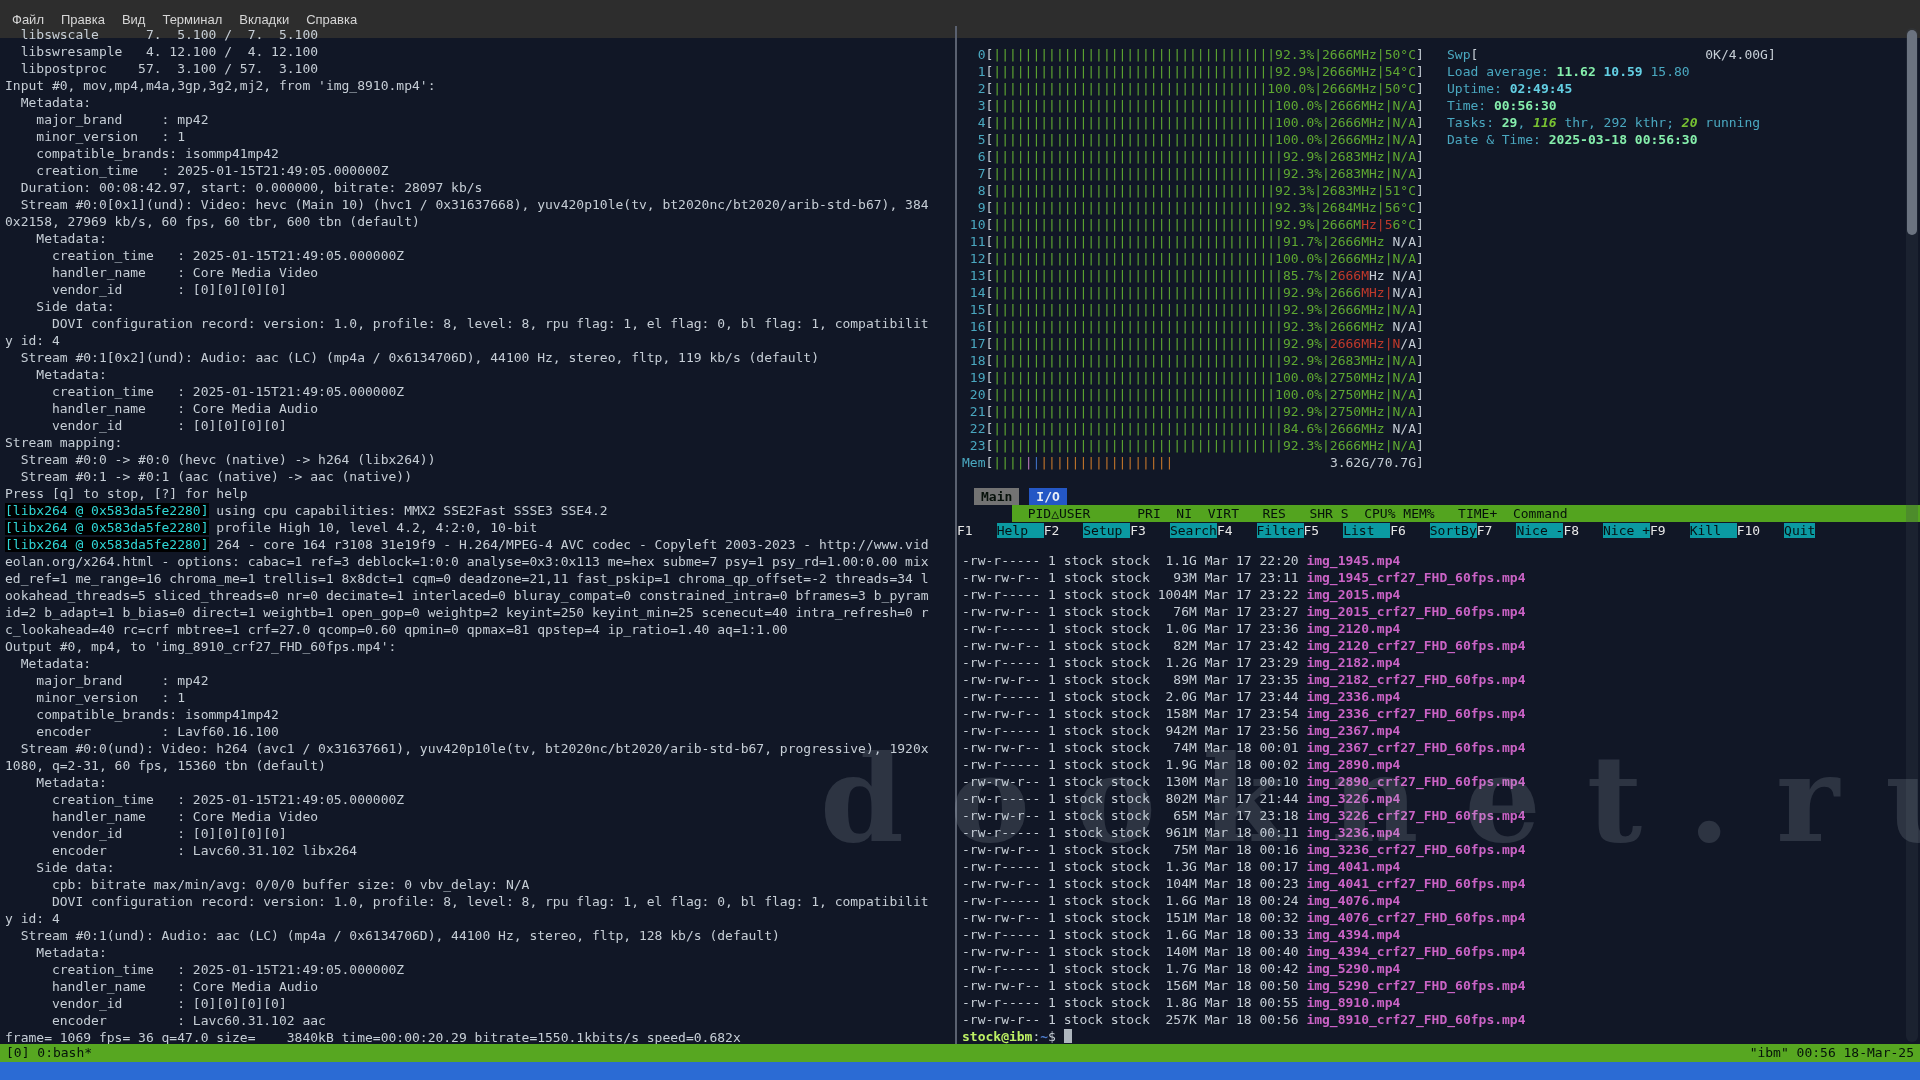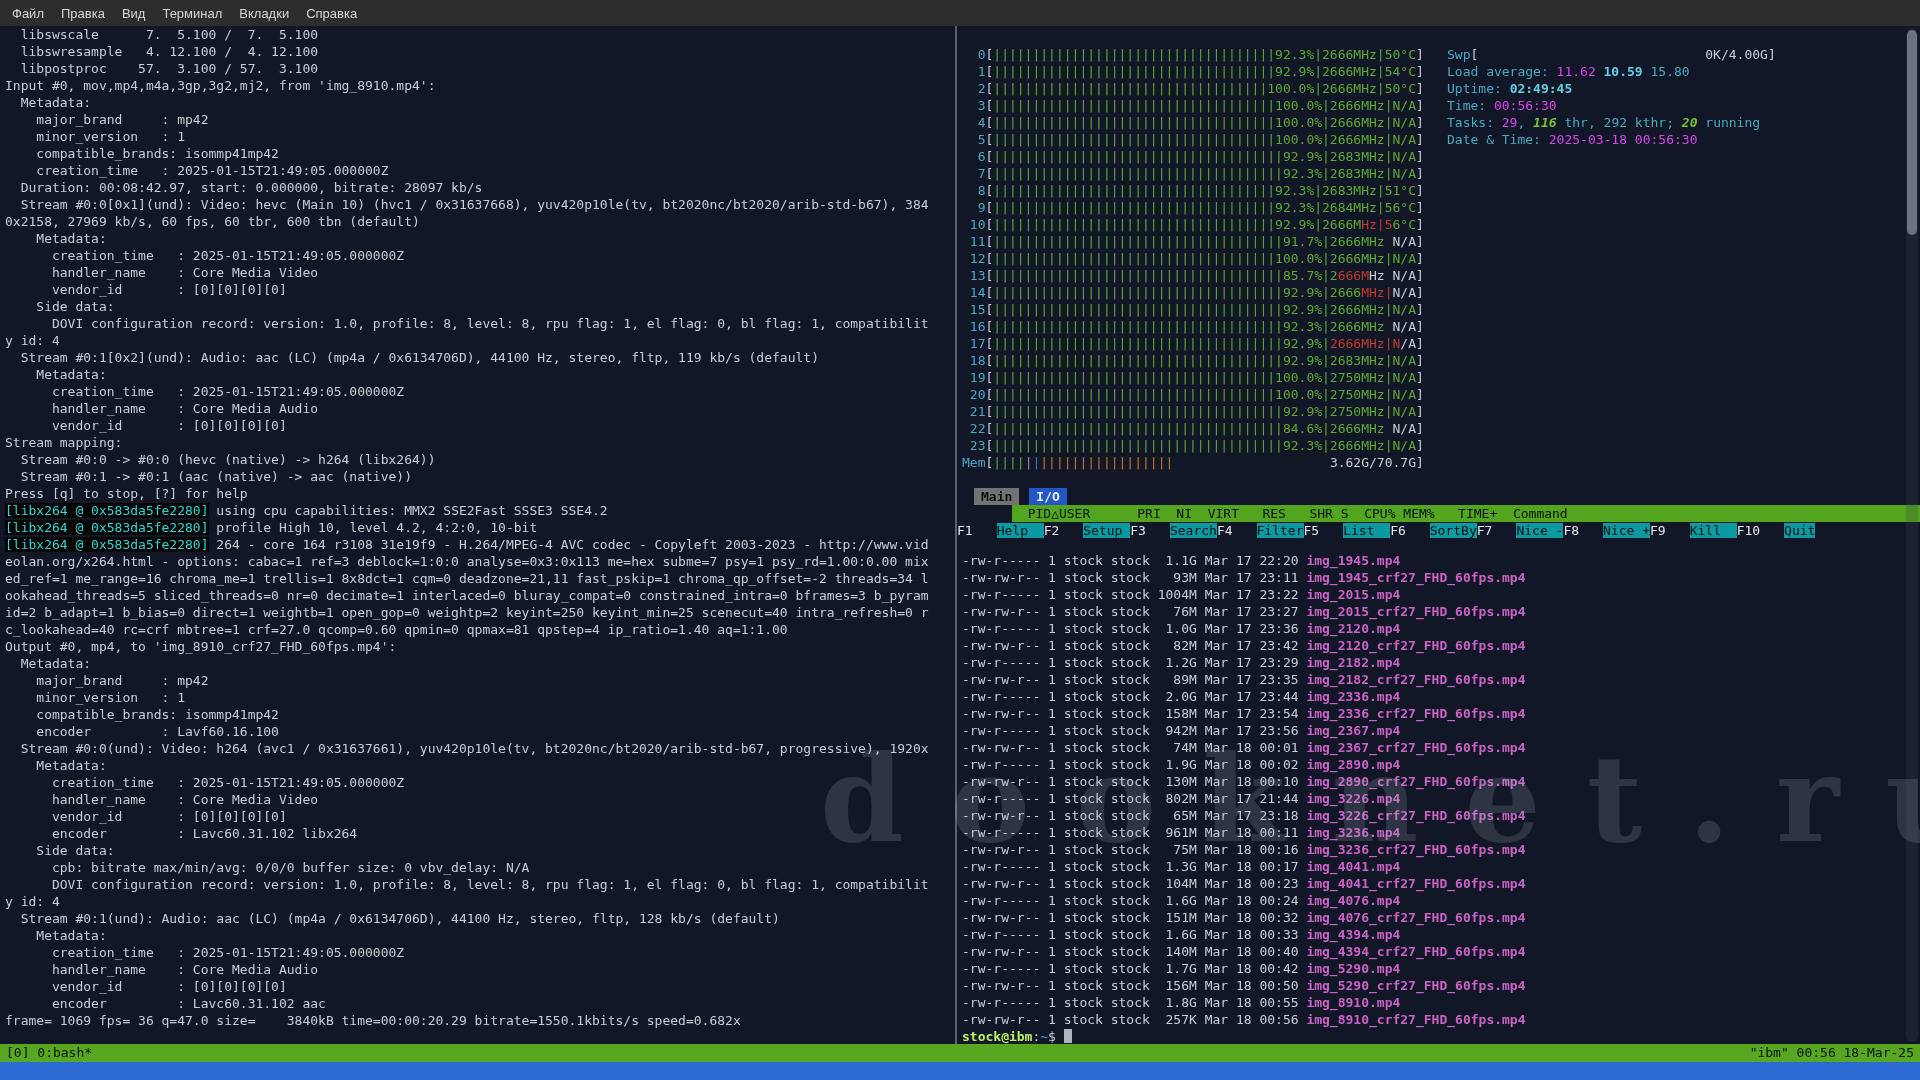--- a/index.html
+++ b/index.html
@@ -1,33 +1,33 @@
 <!DOCTYPE html>
 <html><head>
 <meta charset="utf-8">
 <style>
   html,body{margin:0;padding:0;background:#000;}
   #screen{position:relative;width:1920px;height:1080px;background:#111726;overflow:hidden;
           font-family:"DejaVu Sans Mono",monospace;}
   
-  .menubar{position:absolute;left:0;top:0;width:1920px;height:26px;background:#2d2d2d;
+  .menubar{position:absolute;left:0;top:0;width:1920px;height:38px;background:#2d2d2d;
            display:flex;align-items:center;gap:17px;padding-left:12px;box-sizing:border-box;
            font-family:"Liberation Sans",sans-serif;font-size:13px;color:#d6d6d6;}
   .menubar span{cursor:default;}
   
   .tl{font:13px/17px "DejaVu Sans Mono",monospace;white-space:pre;color:#c6ced6;}
   
   #leftPane{position:absolute;left:5px;top:26px;width:948px;height:1020px;overflow:hidden;}
   .x264{color:#2fd7d7;background:#000;}
   
   .divider{position:absolute;left:955px;top:26px;width:2px;height:1019px;background:#5a6170;}
   
   .c-g{color:#5fa832;} .c-r{color:#c0392b;} .c-w{color:#c6ced6;}
   .c-cy{color:#4aa8c0;} .c-cyB{color:#63cfe3;font-weight:bold;}
-  .c-wB{color:#d946ef;font-weight:normal;} .c-gB{color:#79c332;font-weight:bold;font-style:italic;}
+  .c-wB{color:#86efac;font-weight:bold;} .c-gB{color:#79c332;font-weight:bold;font-style:italic;}
   .c-mg{color:#b678b6;} .c-bl{color:#3f6fc4;} .c-or{color:#c2742a;}
   
   #tabs{position:absolute;left:974px;top:488px;display:flex;gap:10px;}
   .tab{font:bold 13px/17px "DejaVu Sans Mono",monospace;padding:0 7px;}
   .tab.green{background:#737373;color:#07110a;}
   .tab.blue{background:#2457c5;color:#e8eef6;}
   
   #hdrBar{position:absolute;left:1012px;top:505px;width:1047px;height:17px;background:#53a41f;
           font:13px/17px "DejaVu Sans Mono",monospace;color:#06130a;white-space:pre;}
   
@@ -108,20 +108,21 @@
       <div class="tl">ookahead_threads=5 sliced_threads=0 nr=0 decimate=1 interlaced=0 bluray_compat=0 constrained_intra=0 bframes=3 b_pyram</div>
       <div class="tl">id=2 b_adapt=1 b_bias=0 direct=1 weightb=1 open_gop=0 weightp=2 keyint=250 keyint_min=25 scenecut=40 intra_refresh=0 r</div>
       <div class="tl">c_lookahead=40 rc=crf mbtree=1 crf=27.0 qcomp=0.60 qpmin=0 qpmax=81 qpstep=4 ip_ratio=1.40 aq=1:1.00</div>
       <div class="tl">Output #0, mp4, to 'img_8910_crf27_FHD_60fps.mp4':</div>
       <div class="tl">  Metadata:</div>
       <div class="tl">    major_brand     : mp42</div>
       <div class="tl">    minor_version   : 1</div>
       <div class="tl">    compatible_brands: isommp41mp42</div>
       <div class="tl">    encoder         : Lavf60.16.100</div>
       <div class="tl">  Stream #0:0(und): Video: h264 (avc1 / 0x31637661), yuv420p10le(tv, bt2020nc/bt2020/arib-std-b67, progressive), 1920x</div>
+      <div class="tl">1080, q=2-31, 60 fps, 15360 tbn (default)</div>
       <div class="tl">    Metadata:</div>
       <div class="tl">      creation_time   : 2025-01-15T21:49:05.000000Z</div>
       <div class="tl">      handler_name    : Core Media Video</div>
       <div class="tl">      vendor_id       : [0][0][0][0]</div>
       <div class="tl">      encoder         : Lavc60.31.102 libx264</div>
       <div class="tl">    Side data:</div>
       <div class="tl">      cpb: bitrate max/min/avg: 0/0/0 buffer size: 0 vbv_delay: N/A</div>
       <div class="tl">      DOVI configuration record: version: 1.0, profile: 8, level: 8, rpu flag: 1, el flag: 0, bl flag: 1, compatibilit</div>
       <div class="tl">y id: 4</div>
       <div class="tl">  Stream #0:1(und): Audio: aac (LC) (mp4a / 0x6134706D), 44100 Hz, stereo, fltp, 128 kb/s (default)</div>

